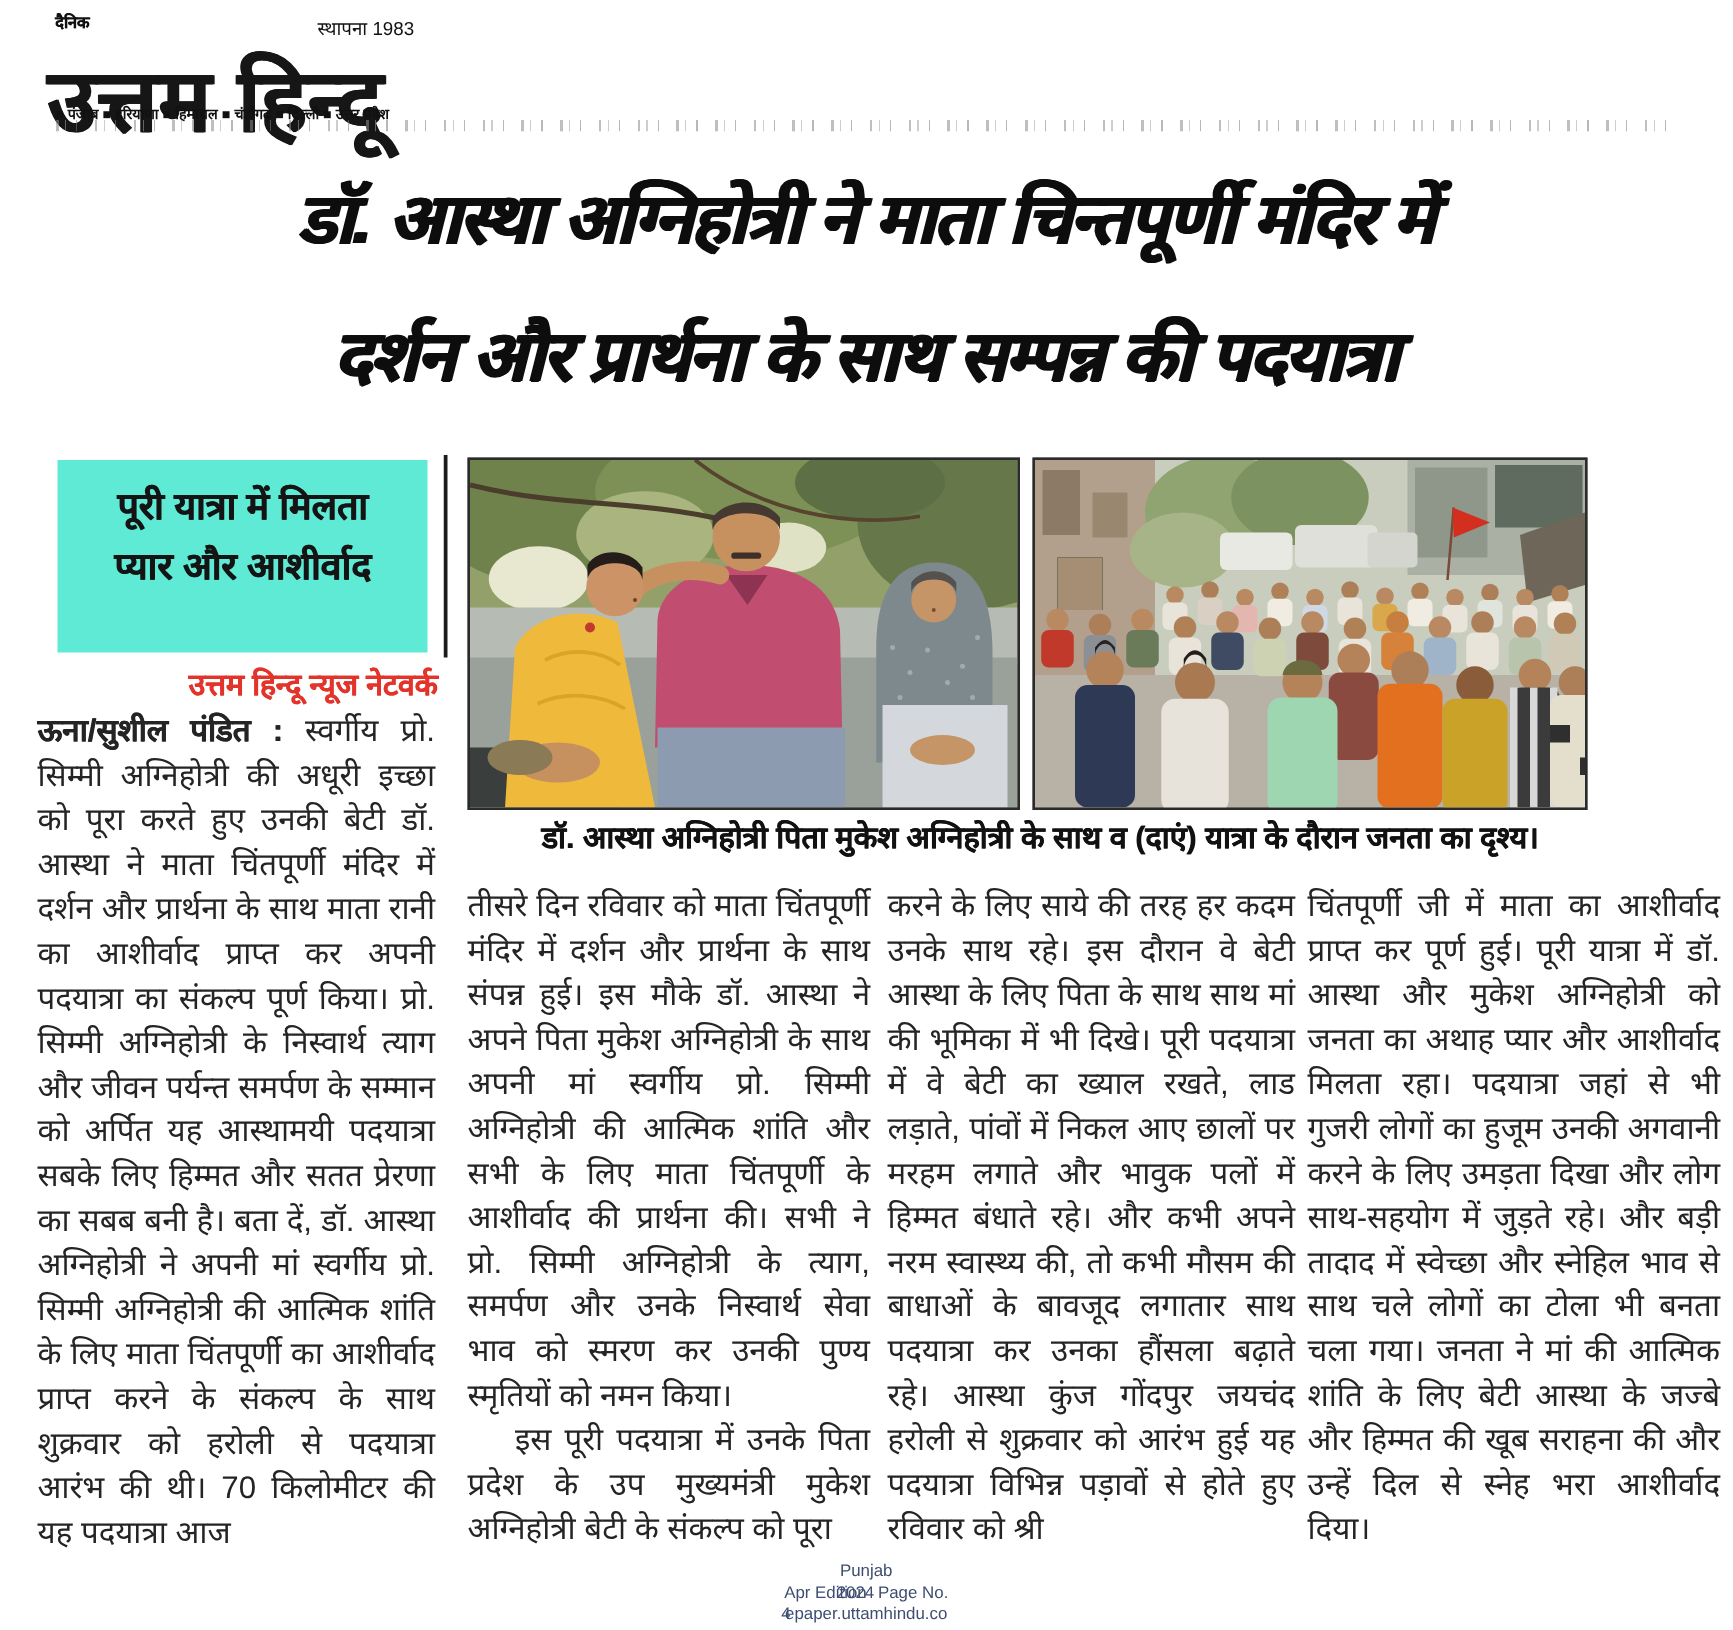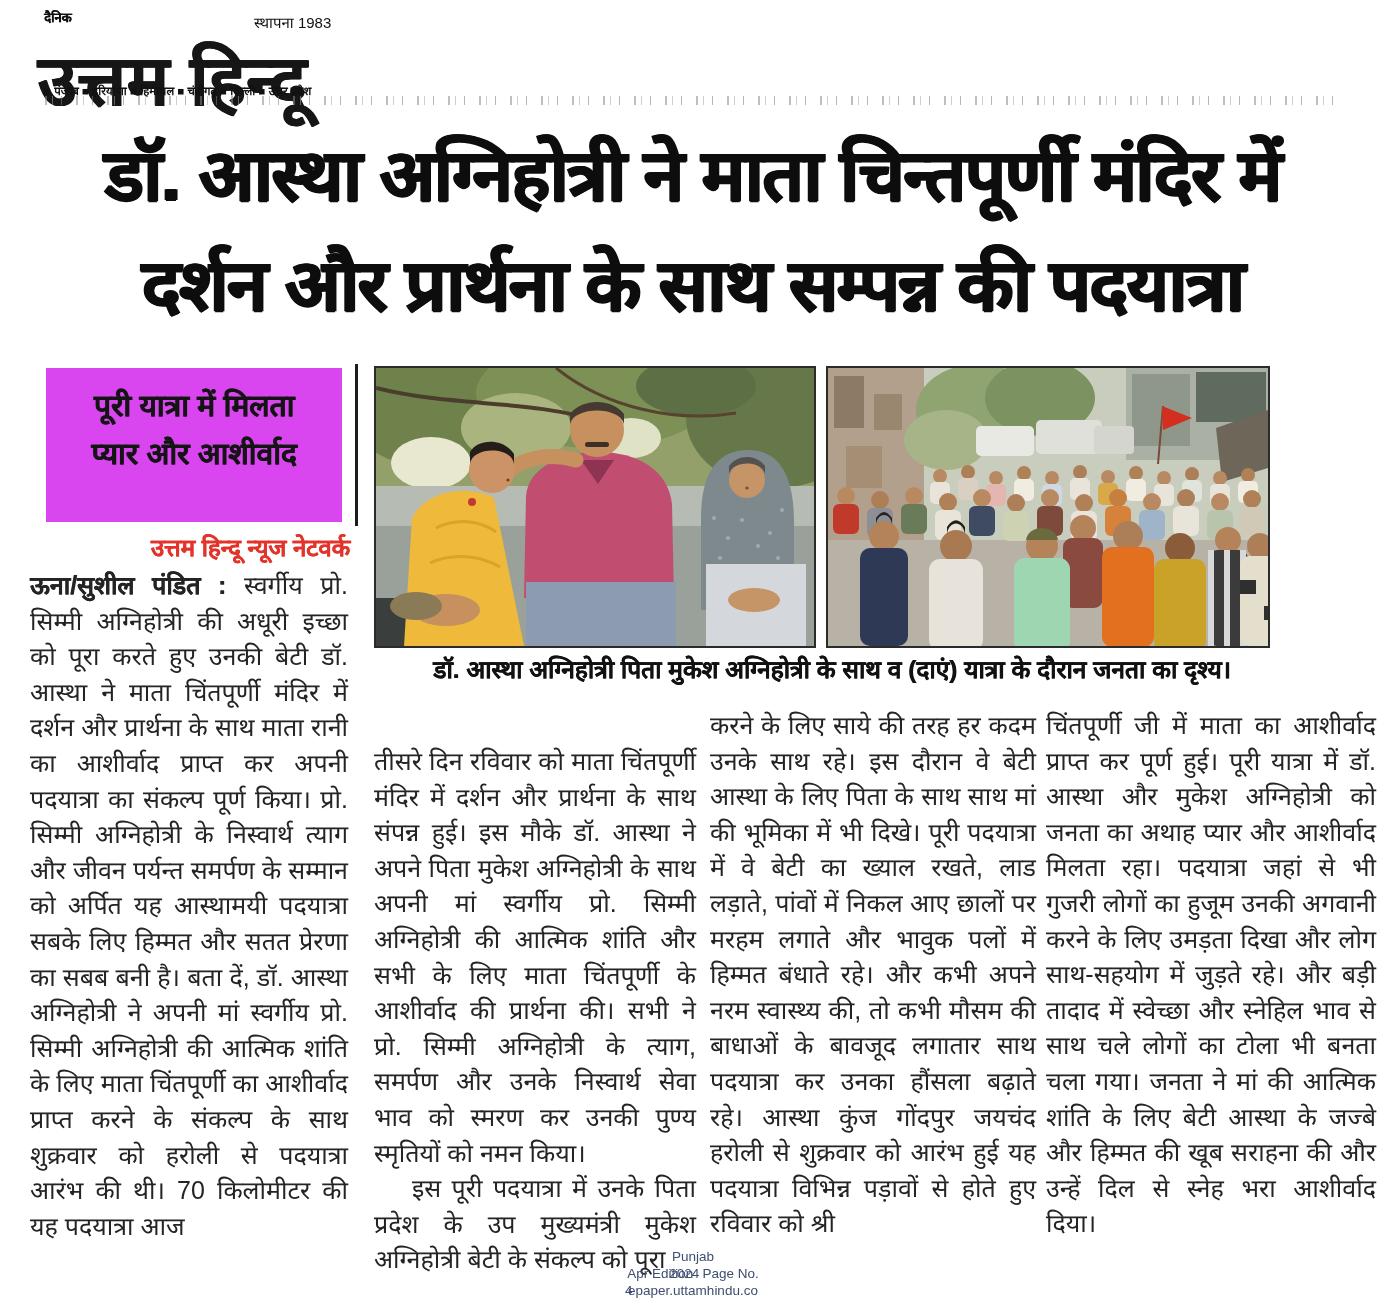--- a/index.html
+++ b/index.html
@@ -21,38 +21,38 @@
     white-space:nowrap;}
 
   
   #residue{left:40px;top:96px;width:1306px;height:9px;opacity:.55;
     background:repeating-linear-gradient(90deg,
       transparent 0 5px,#8a8a8a 5px 7px,transparent 7px 12px,#a5a5a5 12px 13px,
       transparent 13px 21px,#7d7d7d 21px 22px,transparent 22px 31px);}
 
   
   #headline{left:40px;top:120px;width:1306px;text-align:center;color:#0d0d0d;}
-  .hl-line{font-size:72px;font-weight:900;line-height:110px;letter-spacing:-1px;
-    text-shadow:1.3px 0 #0d0d0d,-1.3px 0 #0d0d0d,0 .6px #0d0d0d;white-space:nowrap;}
-
-  
-  #highlight-box{left:46px;top:368px;width:268px;height:126px;background:#d946ef;
+  .hl-line{font-size:56px;font-weight:900;line-height:110px;letter-spacing:-1px;
+    text-shadow:1.3px 0 #0d0d0d,-1.3px 0 #0d0d0d,0 .6px #0d0d0d;white-space:nowrap;font-style:italic;}
+
+  
+  #highlight-box{left:46px;top:368px;width:268px;height:126px;background:#5eead4;
     padding:14px 14px;}
   .hb-line{font-size:30px;font-weight:900;line-height:48px;color:#141414;text-align:center;
     text-shadow:.6px 0 #141414;white-space:nowrap;}
   #vrule{left:355px;top:364px;width:3px;height:162px;background:#1c1c1c;}
   #byline{left:30px;top:530px;width:320px;text-align:right;font-size:24px;font-weight:bold;
     color:#e2342b;text-shadow:.4px 0 #e2342b;}
 
   
   .col{font-size:25px;line-height:35.6px;color:#242424;text-align:justify;}
   .col p{margin:0;}
   .col p.ind{text-indent:38px;}
   #col1{left:30px;top:568px;width:318px;height:680px;}
-  #col2{left:374px;top:708px;width:322px;height:540px;margin-top:36px;}
+  #col2{left:374px;top:708px;width:322px;height:540px;}
   #col3{left:710px;top:708px;width:326px;height:540px;}
   #col4{left:1046px;top:708px;width:330px;height:540px;}
   .lead{font-weight:bold;text-shadow:.4px 0 #242424;}
 
   
   .photo{border:2px solid #2b2b2b;background:#777;overflow:hidden;}
   #photo-left{left:374px;top:366px;width:438px;height:278px;}
   #photo-right{left:826px;top:366px;width:440px;height:278px;}
   .photo svg{display:block;width:100%;height:100%;}
   #caption{left:372px;top:652px;width:920px;font-size:24.5px;font-weight:bold;color:#111;

